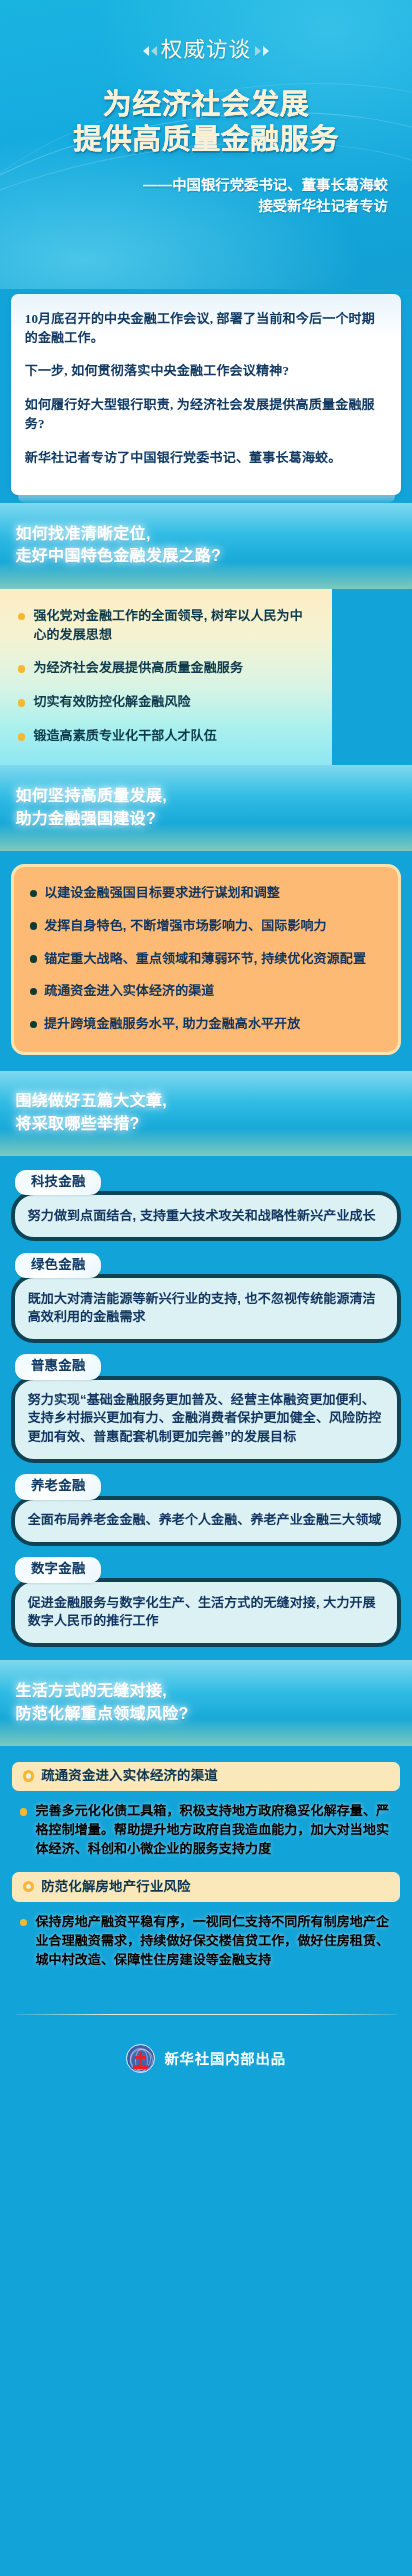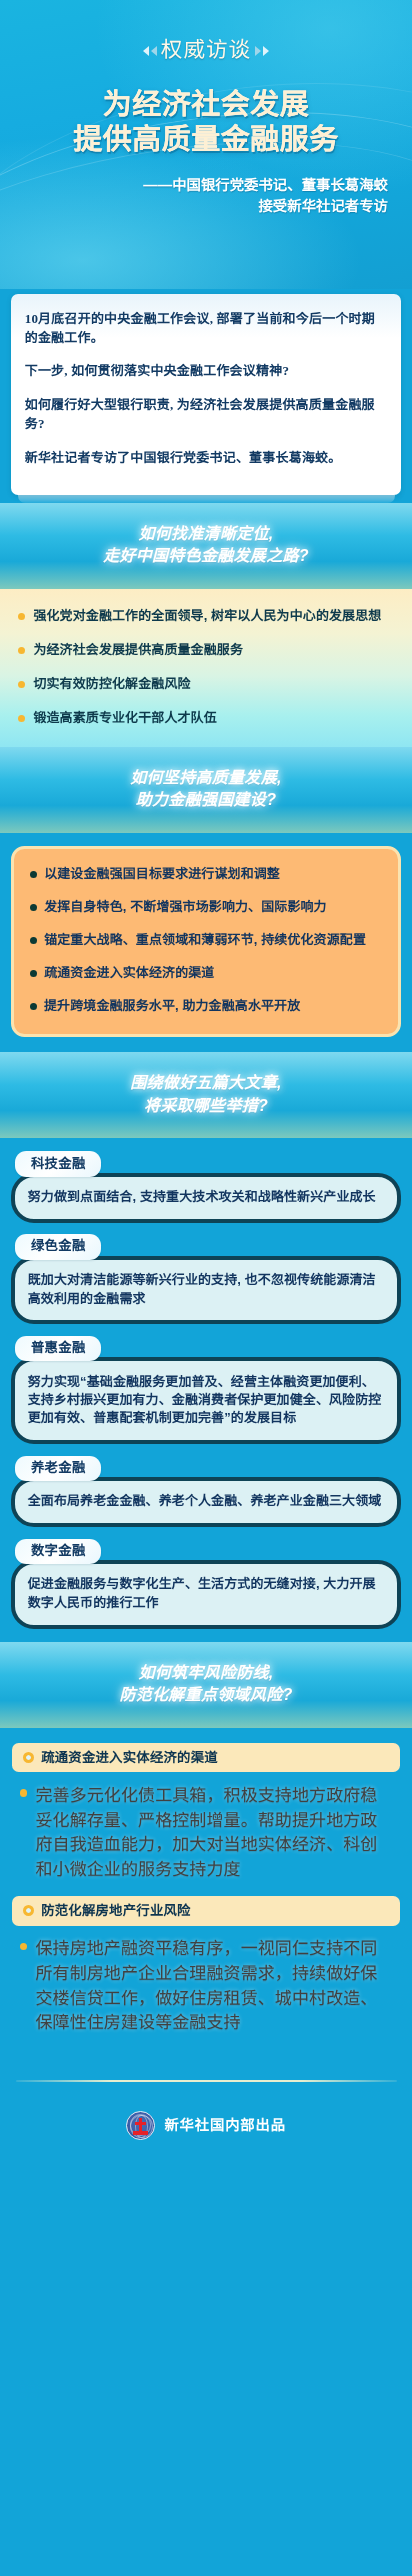--- a/index.html
+++ b/index.html
@@ -133,38 +133,36 @@
     border-bottom-left-radius: 7.2px;
     border-bottom-right-radius: 7.2px;
     background: linear-gradient(180deg, rgba(255,255,255,0.50), rgba(255,255,255,0.08));
   }
 
   
   .sec-banner {
     position: relative;
     width: 412px;
     padding: 19.6px 15.5px 20.6px 15.5px;
-    text-align: center;
     background: linear-gradient(180deg, #7fd9ef 0%, #2ebbe4 38%, #19a9d8 68%, #7dc9bd 100%);
-    font-style: italic;
   }
   .sec-banner-title {
     font-weight: bold;
     font-size: 16px;
     line-height: 1.42;
     color: #ffffff;
     letter-spacing: 0.3px;
     text-shadow: 0 0 7.2px rgba(255,255,255,0.95), 0 0 13.4px rgba(255,255,255,0.55), 0 1px 1.5px rgba(0,70,110,0.25);
   }
   .sec-banner-title span { display: block; }
 
   
   .cream-card {
     position: relative;
-    width: 412px;
+    width: 332px;
     padding: 18.5px 17.5px 17.5px 17.5px;
     background: linear-gradient(180deg, #fdedc4 0%, #f4f3d3 28%, #d9f4e4 55%, #a8f0ee 80%, #8fe6f2 100%);
   }
   .cream-card ul { list-style: none; }
   .cream-card li {
     display: flex;
     align-items: flex-start;
     gap: 8.2px;
     margin-bottom: 15.5px;
   }
@@ -290,24 +288,24 @@
     color: #0e3550;
     letter-spacing: 0.2px;
   }
   .risk-body {
     display: flex;
     align-items: flex-start;
     gap: 8.2px;
     padding: 11.3px 5.2px 0 7.2px;
   }
   .risk-body .txt {
-    font-weight: normal;
-    font-size: 17px;
+    font-weight: bold;
+    font-size: 13px;
     line-height: 1.46;
-    color: #404040;
+    color: #000000;
     letter-spacing: 0.1px;
     text-shadow: 0 0 4.1px rgba(255,255,255,0.55), 0 0.5px 1px rgba(0,70,110,0.30);
   }
 
   
   .footer {
     width: 412px;
     padding: 17.5px 0 29px 0;
     background: #12a4d8;
   }
@@ -518,21 +516,21 @@
     <div class="topic">
       <div class="topic-pill">数字金融</div>
       <div class="topic-body">
         <div class="txt">促进金融服务与数字化生产、生活方式的无缝对接, 大力开展数字人民币的推行工作</div>
       </div>
     </div>
   </div>
 
   <div class="sec-banner">
     <div class="sec-banner-title">
-      <span>如何筑牢风险防线,</span>
+      <span>生活方式的无缝对接,</span>
       <span>防范化解重点领域风险?</span>
     </div>
   </div>
 
   <div class="risk">
     <div class="risk-group">
       <div class="risk-pill">
         <span class="donut"></span>
         <span class="txt">疏通资金进入实体经济的渠道</span>
       </div>

